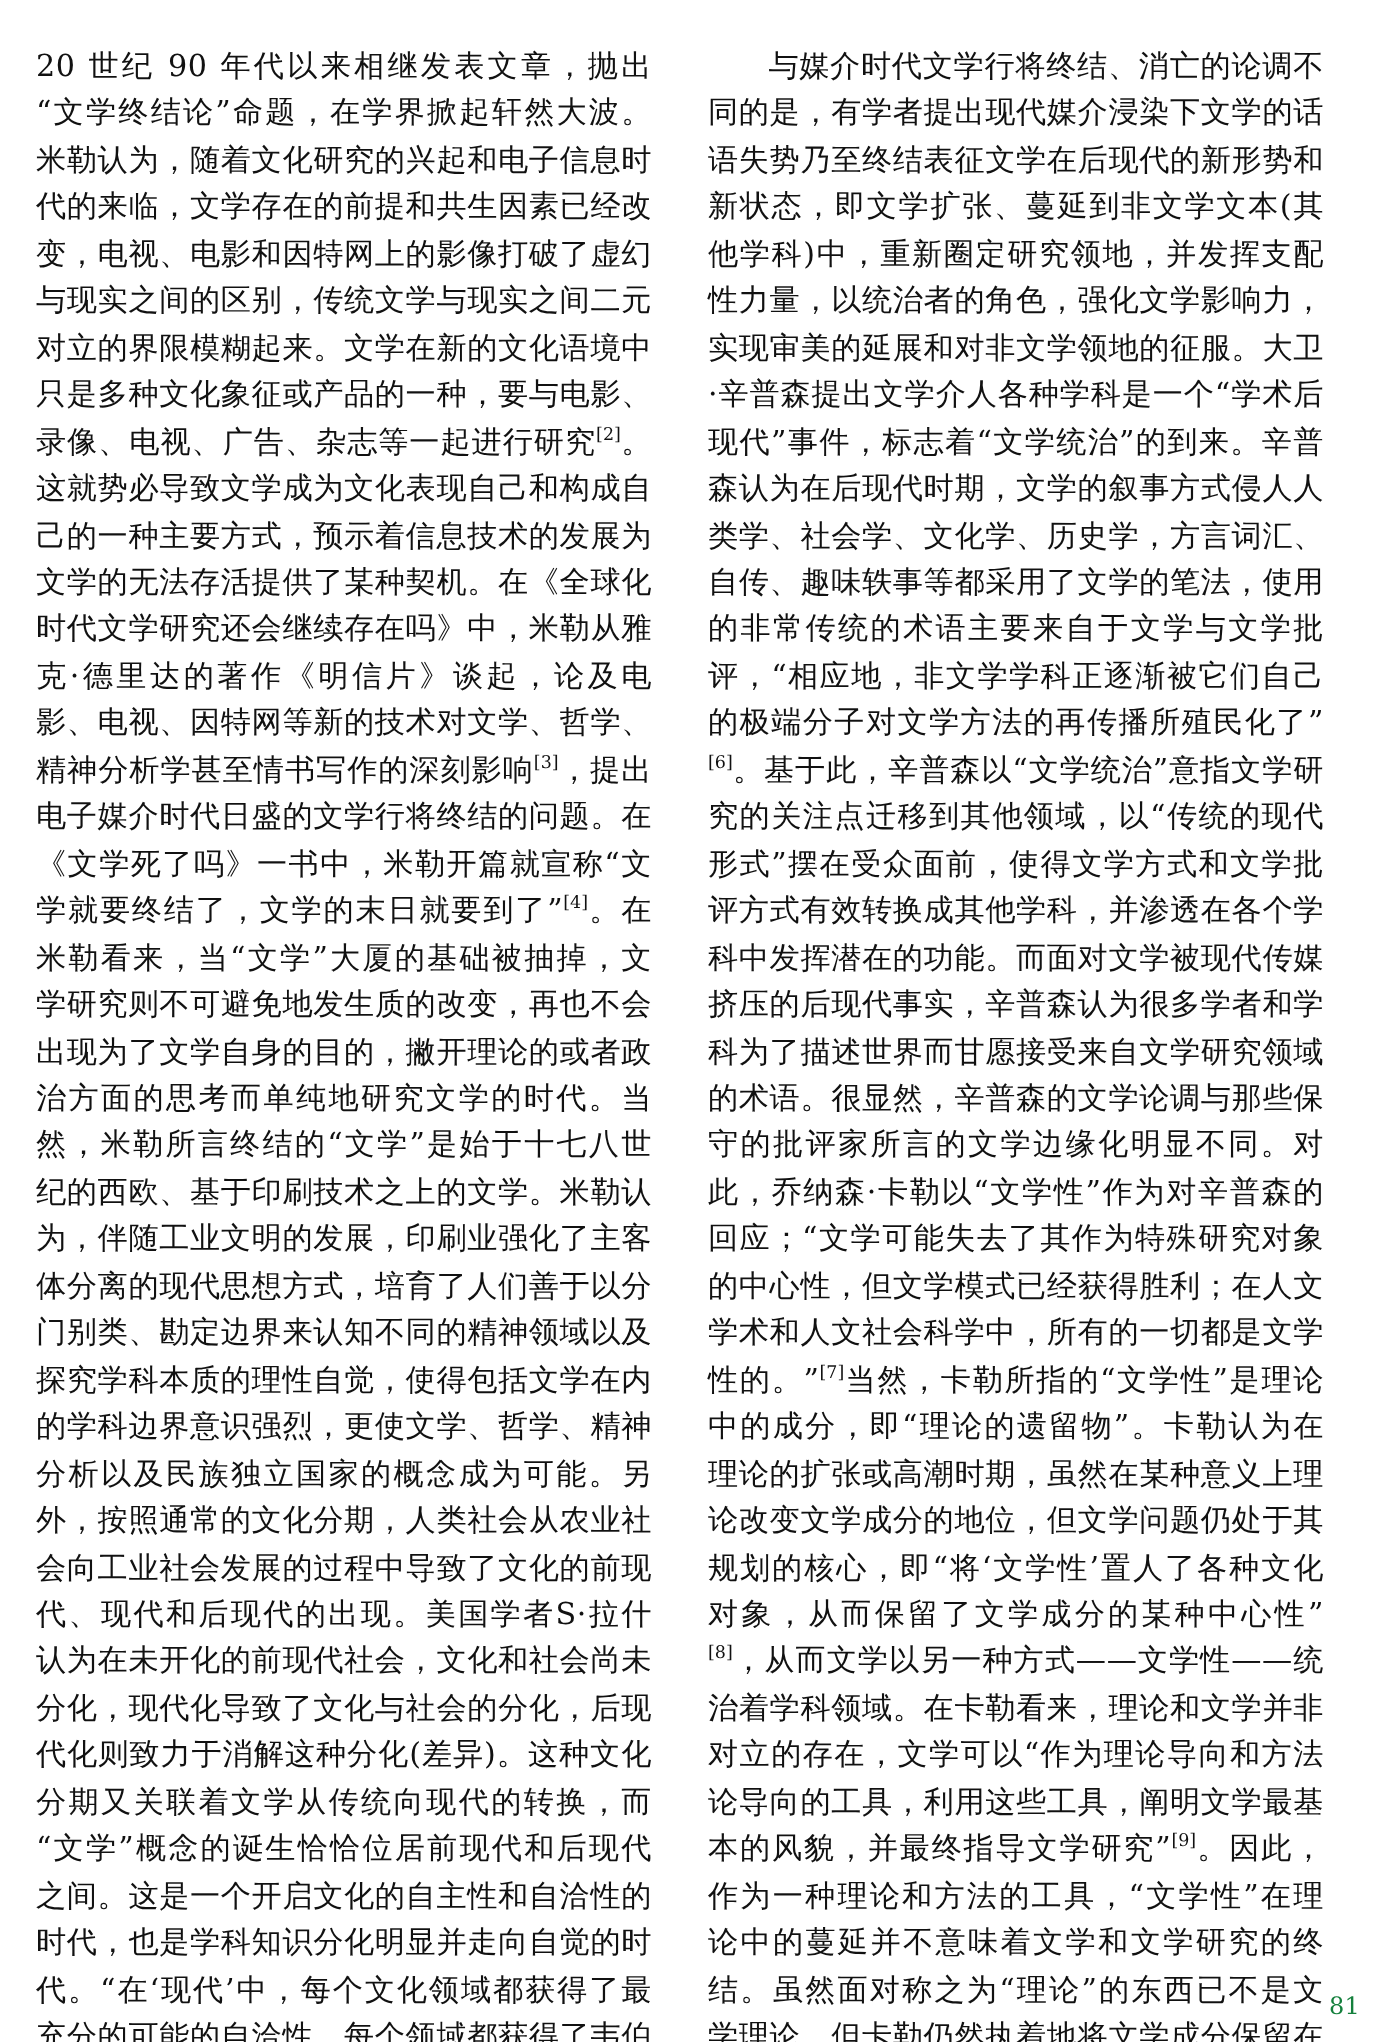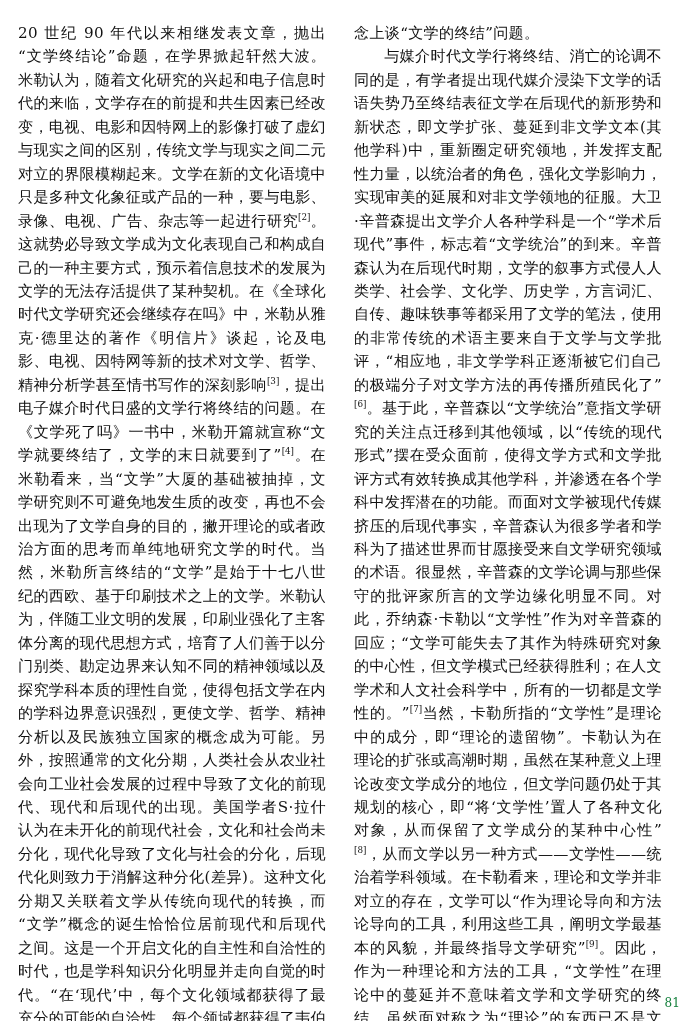--- a/index.html
+++ b/index.html
@@ -83,23 +83,20 @@
 
   <div class="columns">
 
     <div class="column">
       <p class="para">
         <span>20 世纪 90 年代以来相继发表文章，抛出“文学终结论”命题，在学界掀起轩然大波。米勒认为，随着文化研究的兴起和电子信息时代的来临，文学存在的前提和共生因素已经改变，电视、电影和因特网上的影像打破了虚幻与现实之间的区别，传统文学与现实之间二元对立的界限模糊起来。文学在新的文化语境中只是多种文化象征或产品的一种，要与电影、录像、电视、广告、杂志等一起进行研究</span><sup>[2]</sup><span>。这就势必导致文学成为文化表现自己和构成自己的一种主要方式，预示着信息技术的发展为文学的无法存活提供了某种契机。在《全球化时代文学研究还会继续存在吗》中，米勒从雅克·德里达的著作《明信片》谈起，论及电影、电视、因特网等新的技术对文学、哲学、精神分析学甚至情书写作的深刻影响</span><sup>[3]</sup><span>，提出电子媒介时代日盛的文学行将终结的问题。在《文学死了吗》一书中，米勒开篇就宣称“文学就要终结了，文学的末日就要到了”</span><sup>[4]</sup><span>。在米勒看来，当“文学”大厦的基础被抽掉，文学研究则不可避免地发生质的改变，再也不会出现为了文学自身的目的，撇开理论的或者政治方面的思考而单纯地研究文学的时代。当然，米勒所言终结的“文学”是始于十七八世纪的西欧、基于印刷技术之上的文学。米勒认为，伴随工业文明的发展，印刷业强化了主客体分离的现代思想方式，培育了人们善于以分门别类、勘定边界来认知不同的精神领域以及探究学科本质的理性自觉，使得包括文学在内的学科边界意识强烈，更使文学、哲学、精神分析以及民族独立国家的概念成为可能。另外，按照通常的文化分期，人类社会从农业社会向工业社会发展的过程中导致了文化的前现代、现代和后现代的出现。美国学者S·拉什认为在未开化的前现代社会，文化和社会尚未分化，现代化导致了文化与社会的分化，后现代化则致力于消解这种分化(差异)。这种文化分期又关联着文学从传统向现代的转换，而“文学”概念的诞生恰恰位居前现代和后现代之间。这是一个开启文化的自主性和自洽性的时代，也是学科知识分化明显并走向自觉的时代。“在‘现代’中，每个文化领域都获得了最充分的可能的自洽性，每个领域都获得了韦伯所谓的自主权。这就意味着每个领域都变成是自我立法的。”</span>
       </p>
     </div>
 
     <div class="column">
-      <p class="para">
-        <span>念上谈“文学的终结”问题。</span>
-      </p>
       <p class="para indent">
         <span>与媒介时代文学行将终结、消亡的论调不同的是，有学者提出现代媒介浸染下文学的话语失势乃至终结表征文学在后现代的新形势和新状态，即文学扩张、蔓延到非文学文本(其他学科)中，重新圈定研究领地，并发挥支配性力量，以统治者的角色，强化文学影响力，实现审美的延展和对非文学领地的征服。大卫·辛普森提出文学介人各种学科是一个“学术后现代”事件，标志着“文学统治”的到来。辛普森认为在后现代时期，文学的叙事方式侵人人类学、社会学、文化学、历史学，方言词汇、自传、趣味轶事等都采用了文学的笔法，使用的非常传统的术语主要来自于文学与文学批评，“相应地，非文学学科正逐渐被它们自己的极端分子对文学方法的再传播所殖民化了”</span><sup>[6]</sup><span>。基于此，辛普森以“文学统治”意指文学研究的关注点迁移到其他领域，以“传统的现代形式”摆在受众面前，使得文学方式和文学批评方式有效转换成其他学科，并渗透在各个学科中发挥潜在的功能。而面对文学被现代传媒挤压的后现代事实，辛普森认为很多学者和学科为了描述世界而甘愿接受来自文学研究领域的术语。很显然，辛普森的文学论调与那些保守的批评家所言的文学边缘化明显不同。对此，乔纳森·卡勒以“文学性”作为对辛普森的回应；“文学可能失去了其作为特殊研究对象的中心性，但文学模式已经获得胜利；在人文学术和人文社会科学中，所有的一切都是文学性的。”</span><sup>[7]</sup><span>当然，卡勒所指的“文学性”是理论中的成分，即“理论的遗留物”。卡勒认为在理论的扩张或高潮时期，虽然在某种意义上理论改变文学成分的地位，但文学问题仍处于其规划的核心，即“将‘文学性’置人了各种文化对象，从而保留了文学成分的某种中心性”</span><sup>[8]</sup><span>，从而文学以另一种方式——文学性——统治着学科领域。在卡勒看来，理论和文学并非对立的存在，文学可以“作为理论导向和方法论导向的工具，利用这些工具，阐明文学最基本的风貌，并最终指导文学研究”</span><sup>[9]</sup><span>。因此，作为一种理论和方法的工具，“文学性”在理论中的蔓延并不意味着文学和文学研究的终结。虽然面对称之为“理论”的东西已不是文学理论，但卡勒仍然执着地将文学成分保留在理论之中，而且将所谓的“后理论”看作一种假定“宏大理论”死亡之后的理论。这无疑否定了“理论之死”的论调，肯定理论中文学性成分弥漫的合理性，同时对文学性成分的考察亦成为文学的任务。</span>
       </p>
 
     </div>
 
   </div>
 
   <div class="page-number">81</div>
 

